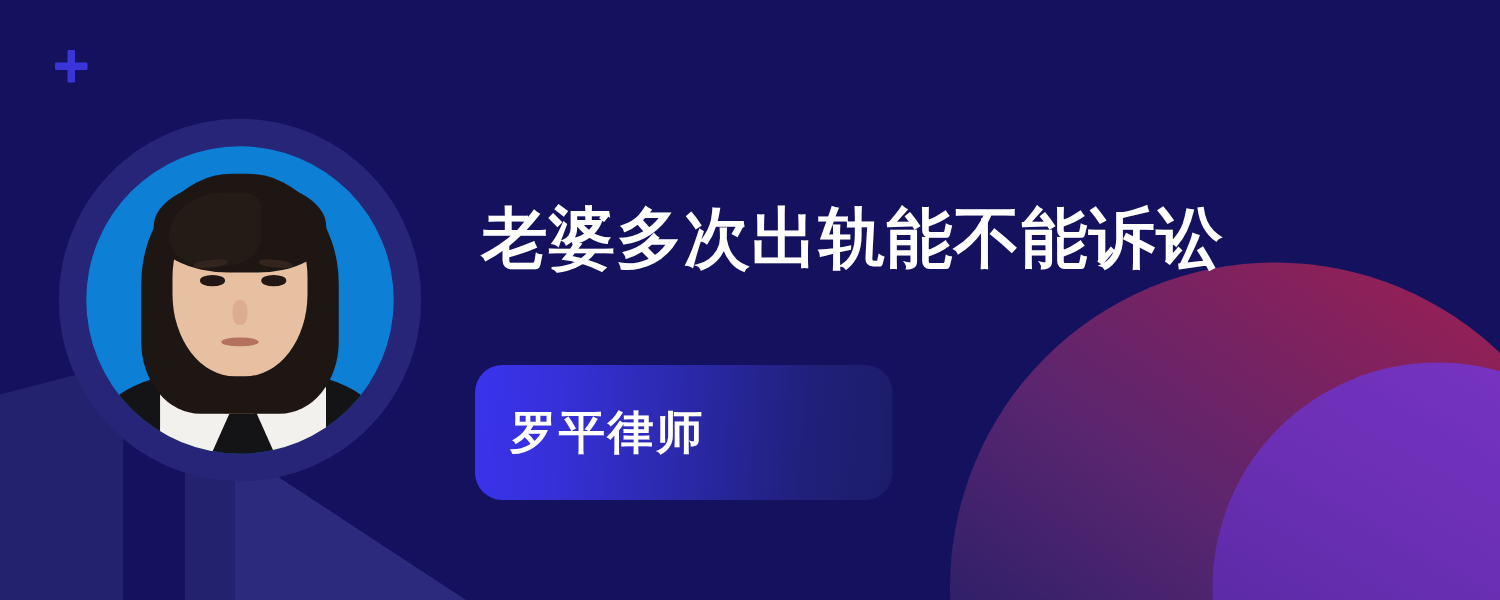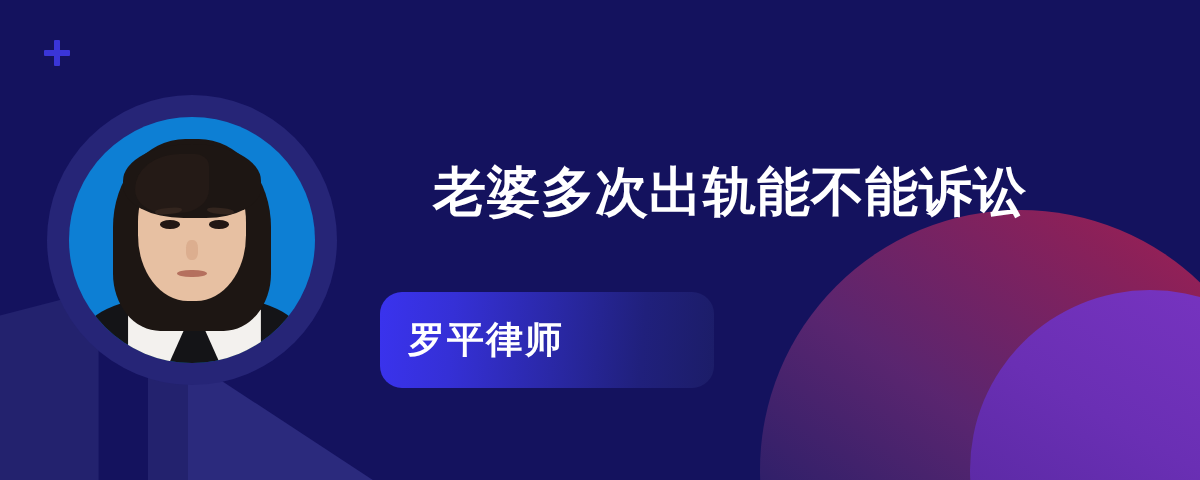--- a/index.html
+++ b/index.html
@@ -179,30 +179,29 @@
   #headline {
     position: absolute;
     left: 385px;
     top: 118px;
     width: 700px;
     color: #ffffff;
     font-size: 53px;
     font-weight: bold;
     line-height: 1.42;
     letter-spacing: 1px;
-    margin-left: 48px;
   }
 
   
   #lawyer-button {
     position: absolute;
     left: 380px;
     top: 292px;
     width: 334px;
-    height: 96px;
+    height: 108px;
     border: none;
     border-radius: 22px;
     background: linear-gradient(95deg, #3a33ee 0%, #3530d6 22%, #2a28a6 52%, #20207c 78%, #1c1d68 100%);
     color: #ffffff;
     font-family: "Liberation Sans", "DejaVu Sans", sans-serif;
     font-size: 37px;
     font-weight: bold;
     letter-spacing: 2px;
     text-align: center;
     padding: 0 0 0 28px;

